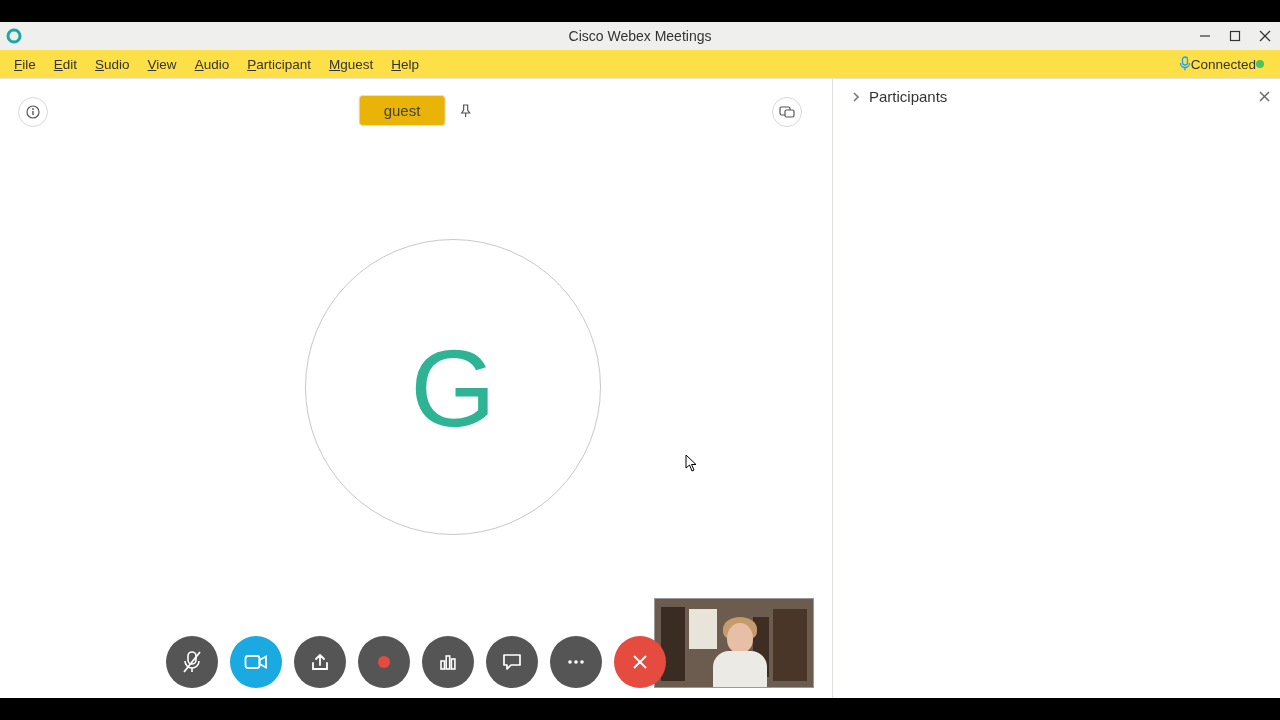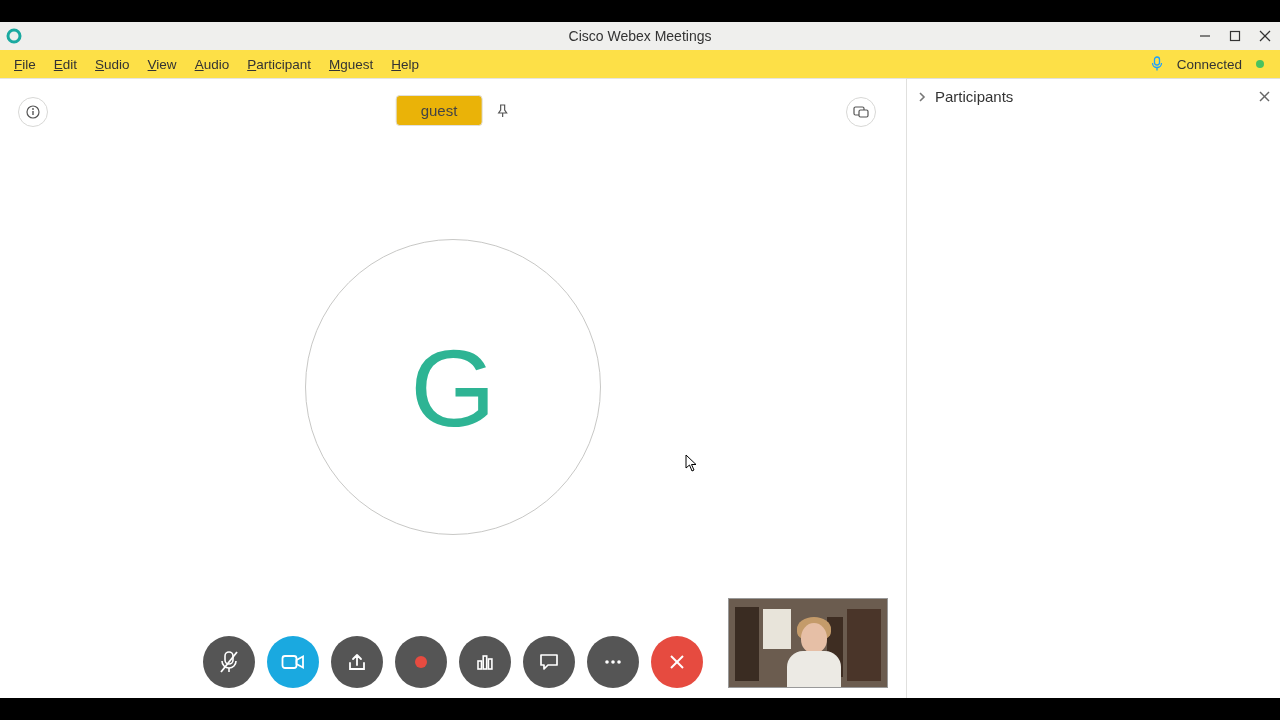--- a/index.html
+++ b/index.html
@@ -10,27 +10,27 @@
   .app-window { position: absolute; top: 22px; left: 0; right: 0; bottom: 22px; background: #efefed; display: flex; flex-direction: column; }
   .titlebar { height: 28px; display: flex; align-items: center; position: relative; background: #efefed; }
   .titlebar-icon { width: 16px; height: 16px; margin-left: 6px; }
   .titlebar-title { position: absolute; left: 50%; transform: translateX(-50%); font-size: 14px; color: #333; }
   .window-controls { position: absolute; right: 0; top: 0; height: 100%; display: flex; }
   .win-btn { width: 30px; height: 28px; display: flex; align-items: center; justify-content: center; color: #333; cursor: pointer; }
   .menubar { height: 28px; display: flex; align-items: center; padding: 0 6px; background: #fde047; }
   .menubar-left { display: flex; gap: 2px; }
   .menu-item { padding: 2px 8px; font-size: 13.5px; color: #333; cursor: pointer; }
   .menu-item u { text-decoration: underline; text-underline-offset: 1px; }
-  .menubar-right { margin-left: auto; display: flex; align-items: center; gap: 14px; padding-right: 10px; }
+  .menubar-right { margin-left: auto; display: flex; align-items: center; gap: 0; padding-right: 10px; }
   .mic-ind { color: #1aa0ff; }
   .connected-text { font-size: 13.5px; color: #333; }
   .green-dot { width: 8px; height: 8px; border-radius: 50%; background: #4ac25e; }
   .content { flex: 1; display: flex; min-height: 0; }
   .main-area { flex: 1; position: relative; background: #ffffff; border-top: 1px solid #e5e5e3; }
-  .side-panel { width: 374px; border-left: 1px solid #e0e0de; border-top: 1px solid #e0e0de; background: #ffffff; display: flex; flex-direction: column; }
+  .side-panel { width: 448px; border-left: 1px solid #e0e0de; border-top: 1px solid #e0e0de; background: #ffffff; display: flex; flex-direction: column; padding-left: 8px; }
   .panel-header { height: 36px; display: flex; align-items: center; padding: 0 10px; gap: 8px; border-bottom: 1px solid transparent; }
   .panel-title { font-size: 15px; color: #333; }
   .panel-close { margin-left: auto; color: #666; cursor: pointer; font-size: 14px; }
   .chevron { color: #888; }
   .info-bubble { position: absolute; top: 18px; left: 18px; width: 30px; height: 30px; border-radius: 50%; border: 1px solid #d8d8d6; background: #fff; display: flex; align-items: center; justify-content: center; color: #555; cursor: pointer; }
   .layout-bubble { position: absolute; top: 18px; right: 30px; width: 30px; height: 30px; border-radius: 50%; border: 1px solid #d8d8d6; background: #fff; display: flex; align-items: center; justify-content: center; color: #555; cursor: pointer; }
   .name-chip { position: absolute; top: 16px; left: 50%; transform: translateX(-50%); display: flex; align-items: center; gap: 12px; }
   .name-box { background: #eab308; border: 1px solid #e0e0de; border-radius: 4px; padding: 6px 24px; font-size: 15px; color: #444; }
   .pin-icon { color: #555; cursor: pointer; }
   .avatar-circle { position: absolute; top: 160px; left: 305px; width: 296px; height: 296px; border: 1px solid #c8c8c6; border-radius: 50%; display: flex; align-items: center; justify-content: center; }

